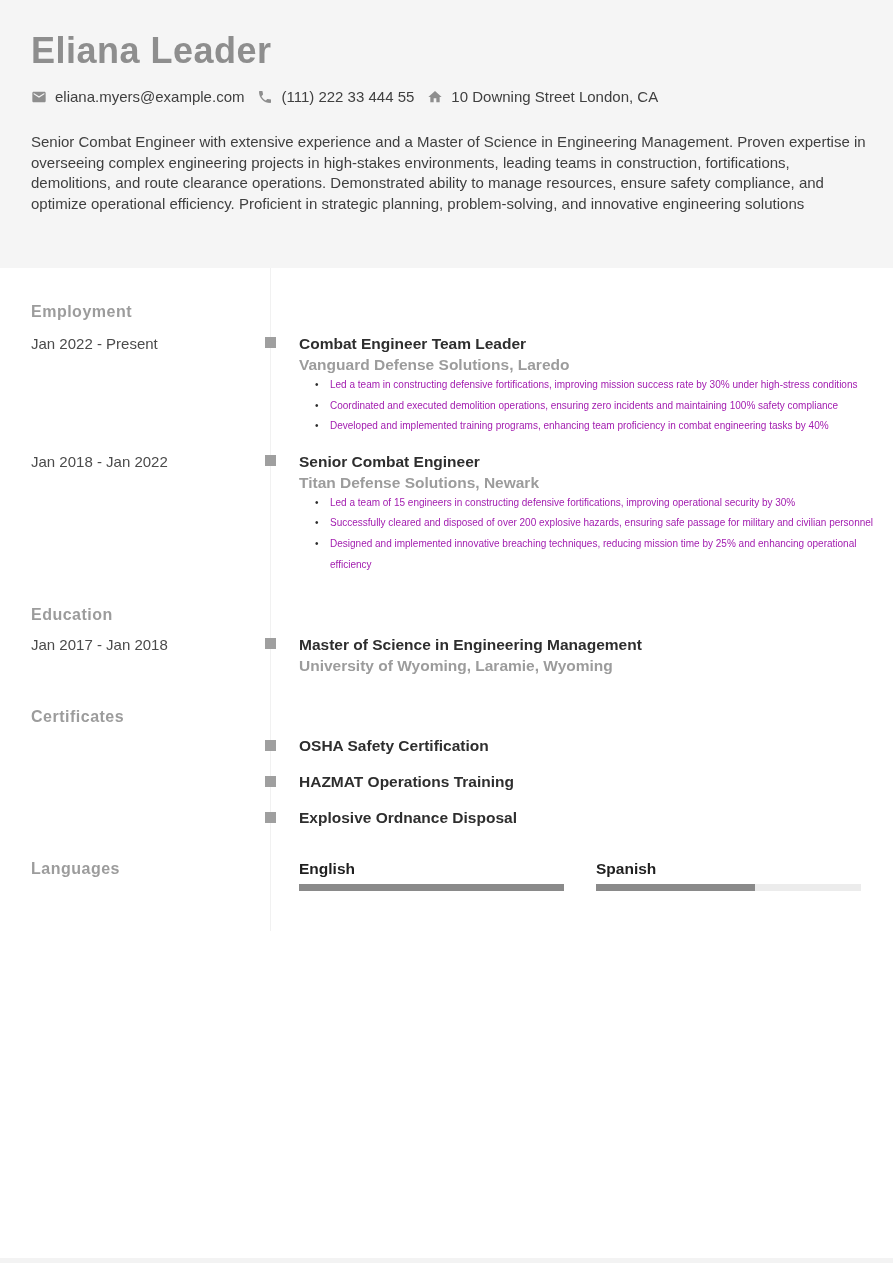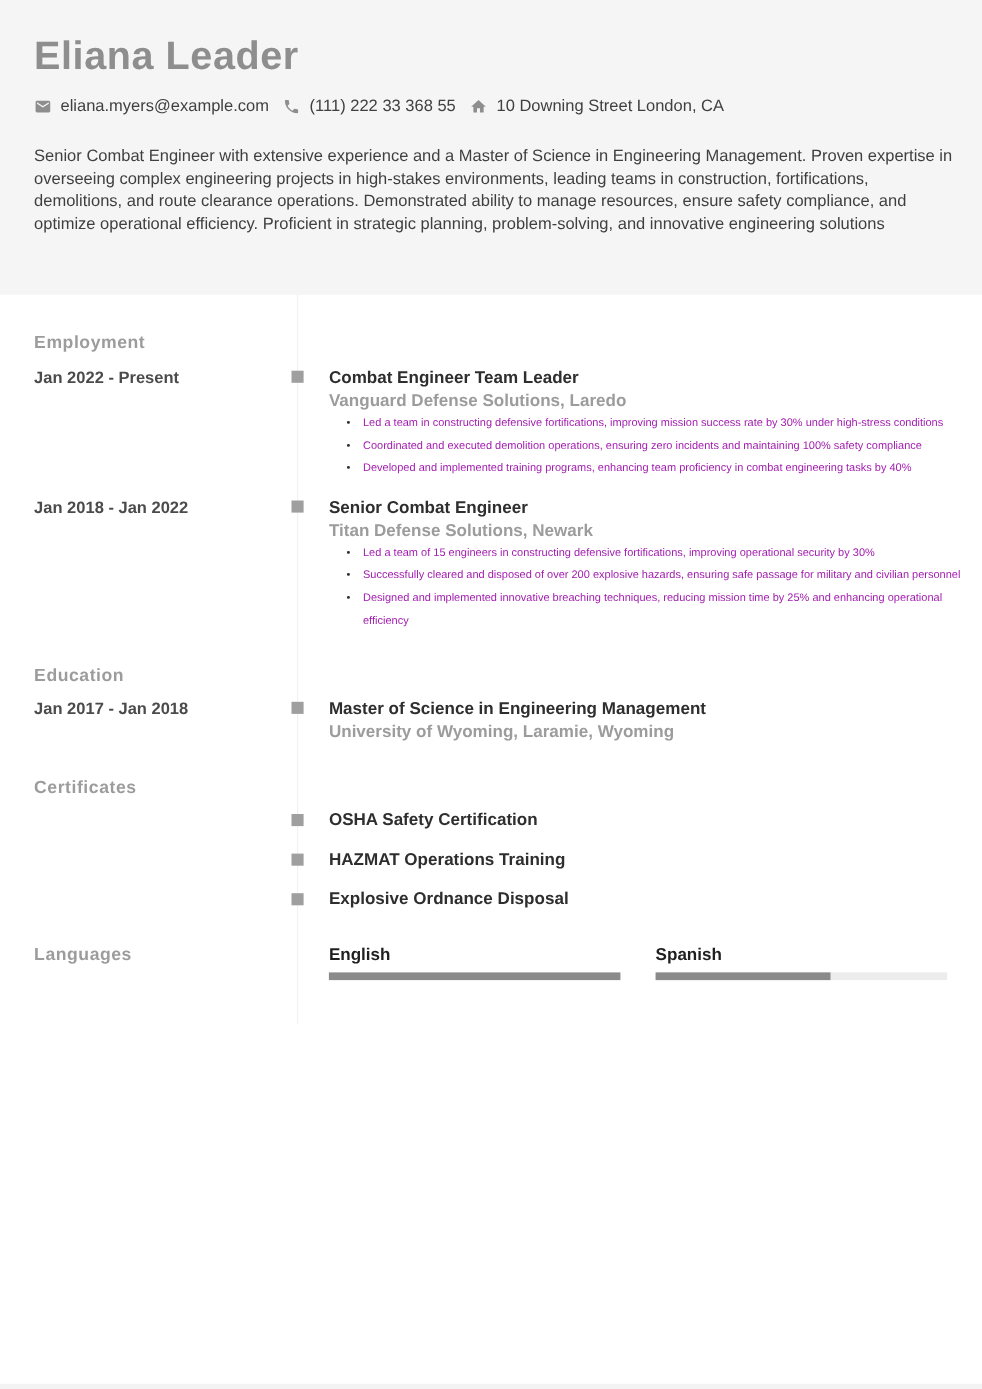--- a/index.html
+++ b/index.html
@@ -55,21 +55,21 @@
   .right-cell{position:relative;padding-left:30px;box-sizing:border-box;}
   .section-heading{
     font-size:16px;
     font-weight:bold;
     letter-spacing:0.5px;
     color:#9c9c9c;
     line-height:19px;
   }
   .dates{
     font-size:15px;
-    font-weight:bold;
+    font-weight:normal;
     color:#4b4b4b;
     line-height:21px;
   }
   .marker{
     position:absolute;
     left:-4px;top:4px;
     width:11px;height:11px;
     background:#9f9f9f;
   }
   .entry{margin-bottom:14px;}
@@ -145,21 +145,21 @@
           </svg>
       </span>
       <span>eliana.myers@example.com</span>
     </div>
     <div class="contact-item">
       <span class="cicon">
         <svg viewBox="0 0 24 24">
             <path d="M6.62 10.79c1.44 2.83 3.76 5.14 6.59 6.59l2.2-2.2c.27-.27.67-.36 1.02-.24 1.12.37 2.33.57 3.57.57.55 0 1 .45 1 1V20c0 .55-.45 1-1 1-9.39 0-17-7.61-17-17 0-.55.45-1 1-1h3.5c.55 0 1 .45 1 1 0 1.25.2 2.45.57 3.57.11.35.03.74-.25 1.02l-2.2 2.2z"></path>
           </svg>
       </span>
-      <span>(111) 222 33 368 55</span>
+      <span>(111) 222 33 444 55</span>
     </div>
     <div class="contact-item">
       <span class="cicon">
         <svg viewBox="0 0 24 24">
             <path d="M10 20v-6h4v6h5v-8h3L12 3 2 12h3v8z"></path>
           </svg>
       </span>
       <span>10 Downing Street London, CA</span>
     </div>
   </div>

